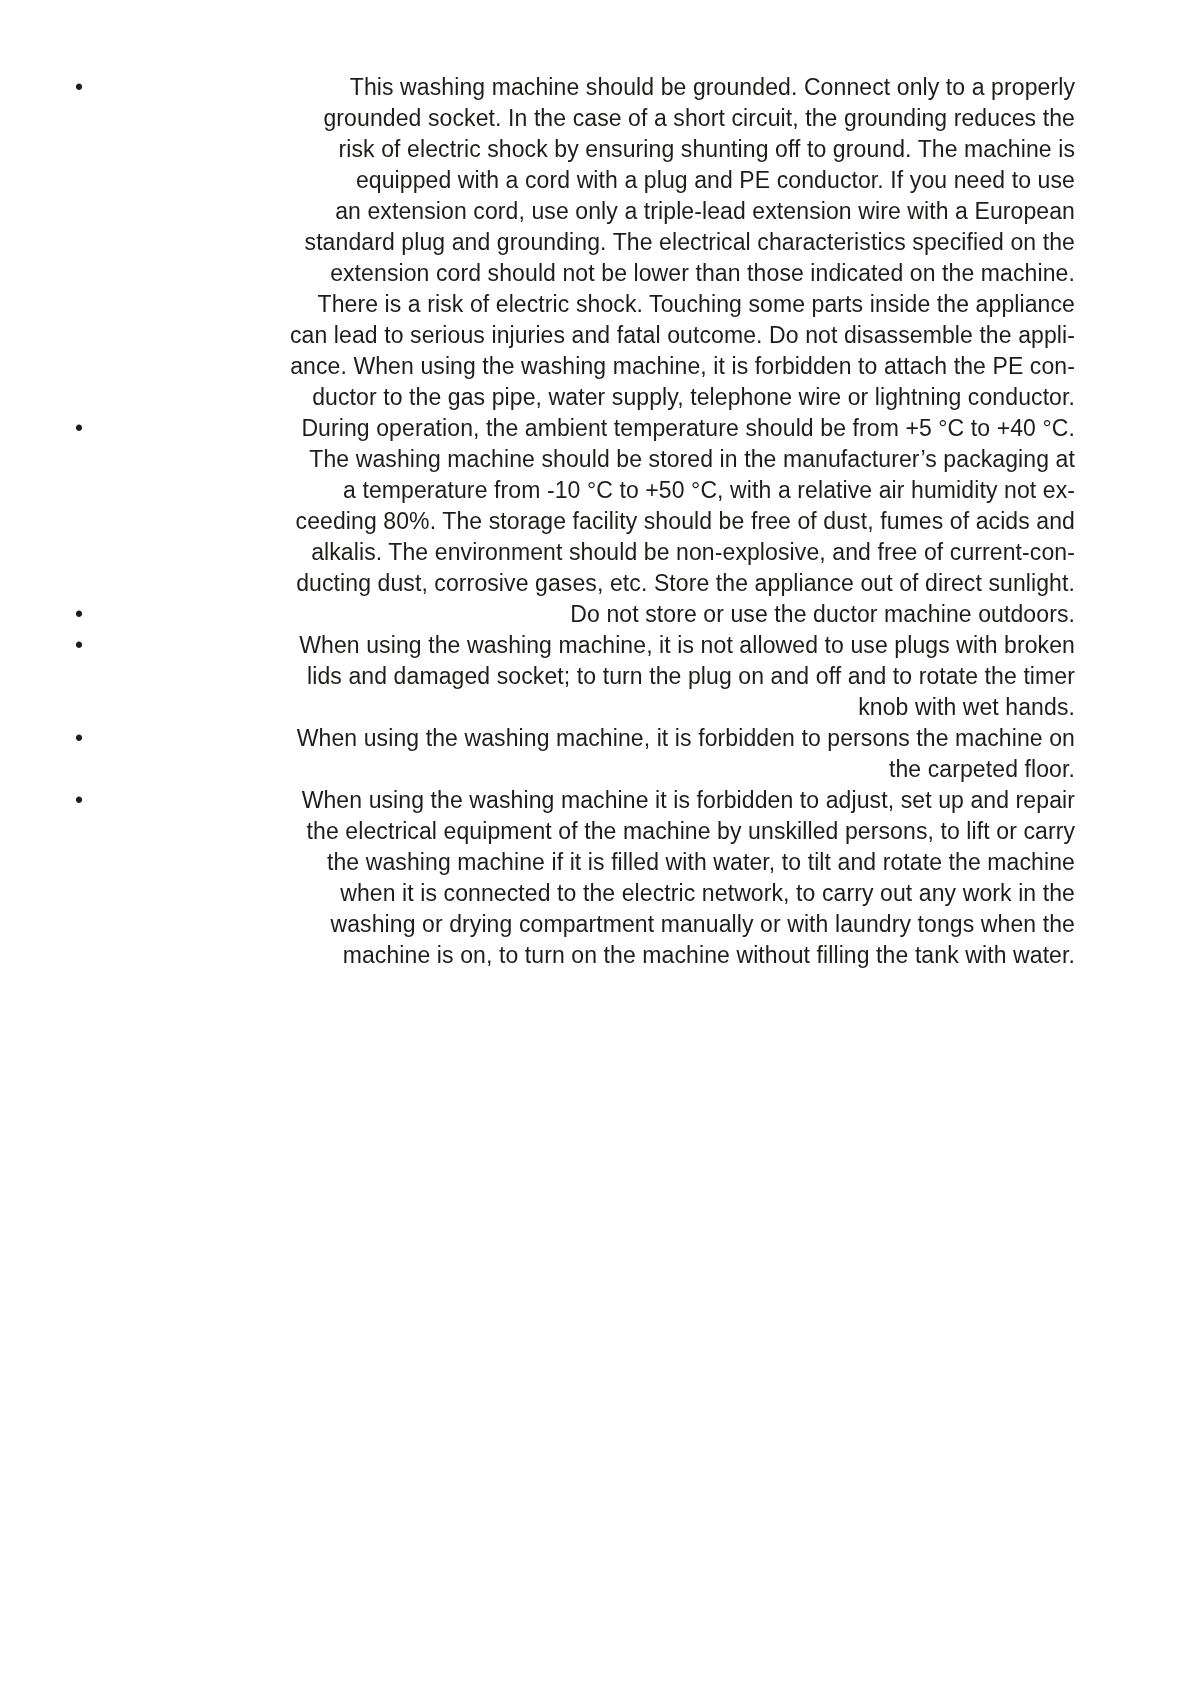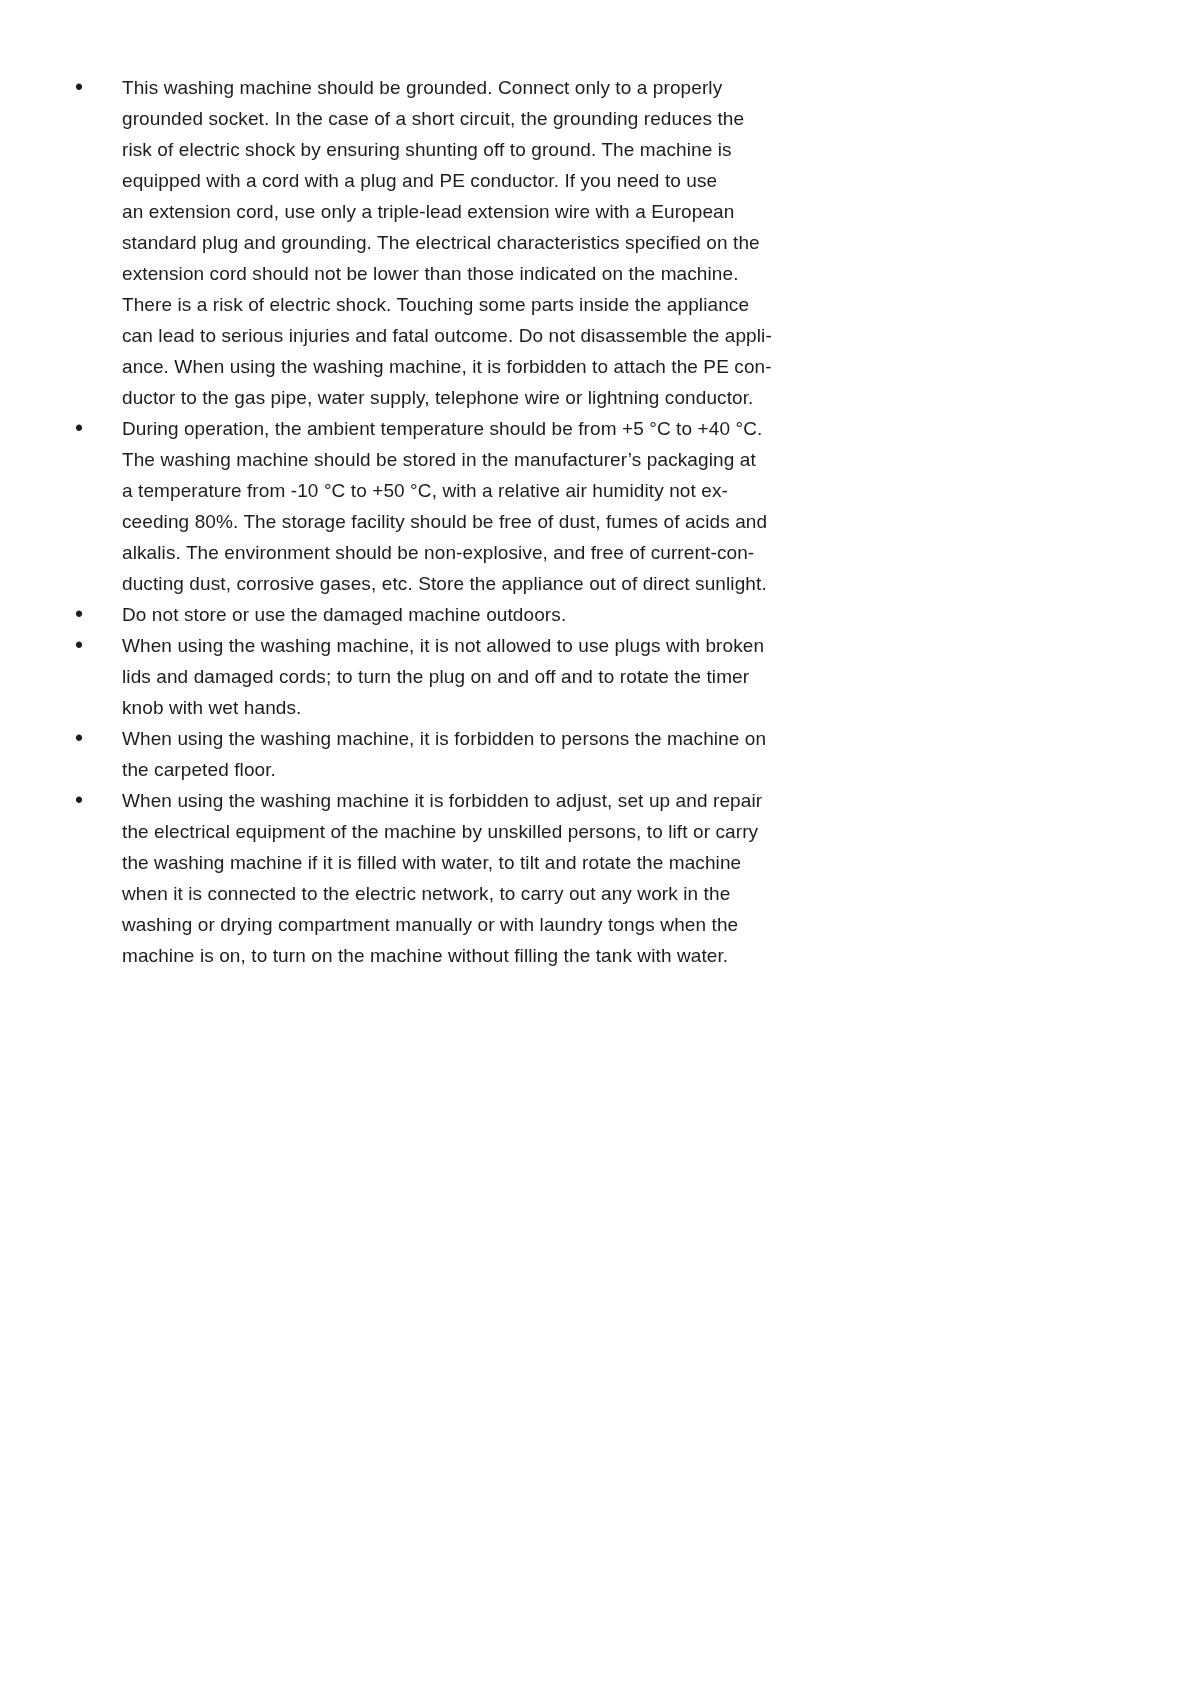--- a/index.html
+++ b/index.html
@@ -35,25 +35,26 @@
   .marker {
     flex: 0 0 47px;
     width: 47px;
     font-size: 23px;
     line-height: 31px;
     color: #1d1d1b;
     user-select: none;
   }
   .bullet-text {
     flex: 1 1 auto;
-    font-size: 19px;
+    font-size: 23px;
     line-height: 31px;
     letter-spacing: 0.1px;
     white-space: pre-line;
     color: #1d1d1b;
+    text-align: right;
   }
 </style>
 </head>
 <body>
 
 <div class="page">
   <ul class="bullet-list">
 
     <li class="bullet-item">
       <span class="marker">•</span>
@@ -75,27 +76,27 @@
       <div class="bullet-text">During operation, the ambient temperature should be from +5 °C to +40 °C.
 The washing machine should be stored in the manufacturer’s packaging at
 a temperature from -10 °C to +50 °C, with a relative air humidity not ex-
 ceeding 80%. The storage facility should be free of dust, fumes of acids and
 alkalis. The environment should be non-explosive, and free of current-con-
 ducting dust, corrosive gases, etc. Store the appliance out of direct sunlight.</div>
     </li>
 
     <li class="bullet-item">
       <span class="marker">•</span>
-      <div class="bullet-text">Do not store or use the damaged machine outdoors.</div>
+      <div class="bullet-text">Do not store or use the ductor machine outdoors.</div>
     </li>
 
     <li class="bullet-item">
       <span class="marker">•</span>
       <div class="bullet-text">When using the washing machine, it is not allowed to use plugs with broken
-lids and damaged cords; to turn the plug on and off and to rotate the timer
+lids and damaged socket; to turn the plug on and off and to rotate the timer
 knob with wet hands.</div>
     </li>
 
     <li class="bullet-item">
       <span class="marker">•</span>
       <div class="bullet-text">When using the washing machine, it is forbidden to persons the machine on
 the carpeted floor.</div>
     </li>
 
     <li class="bullet-item">

